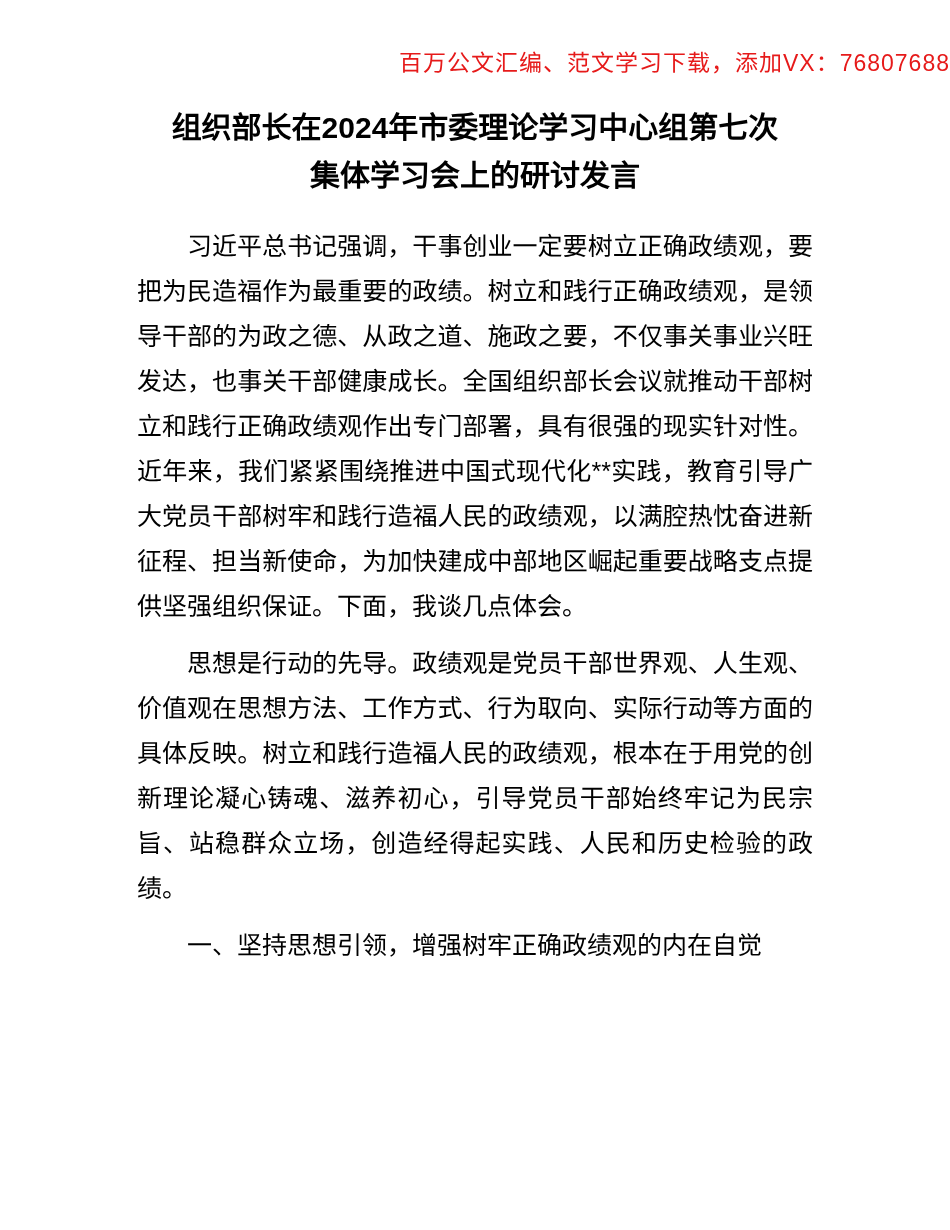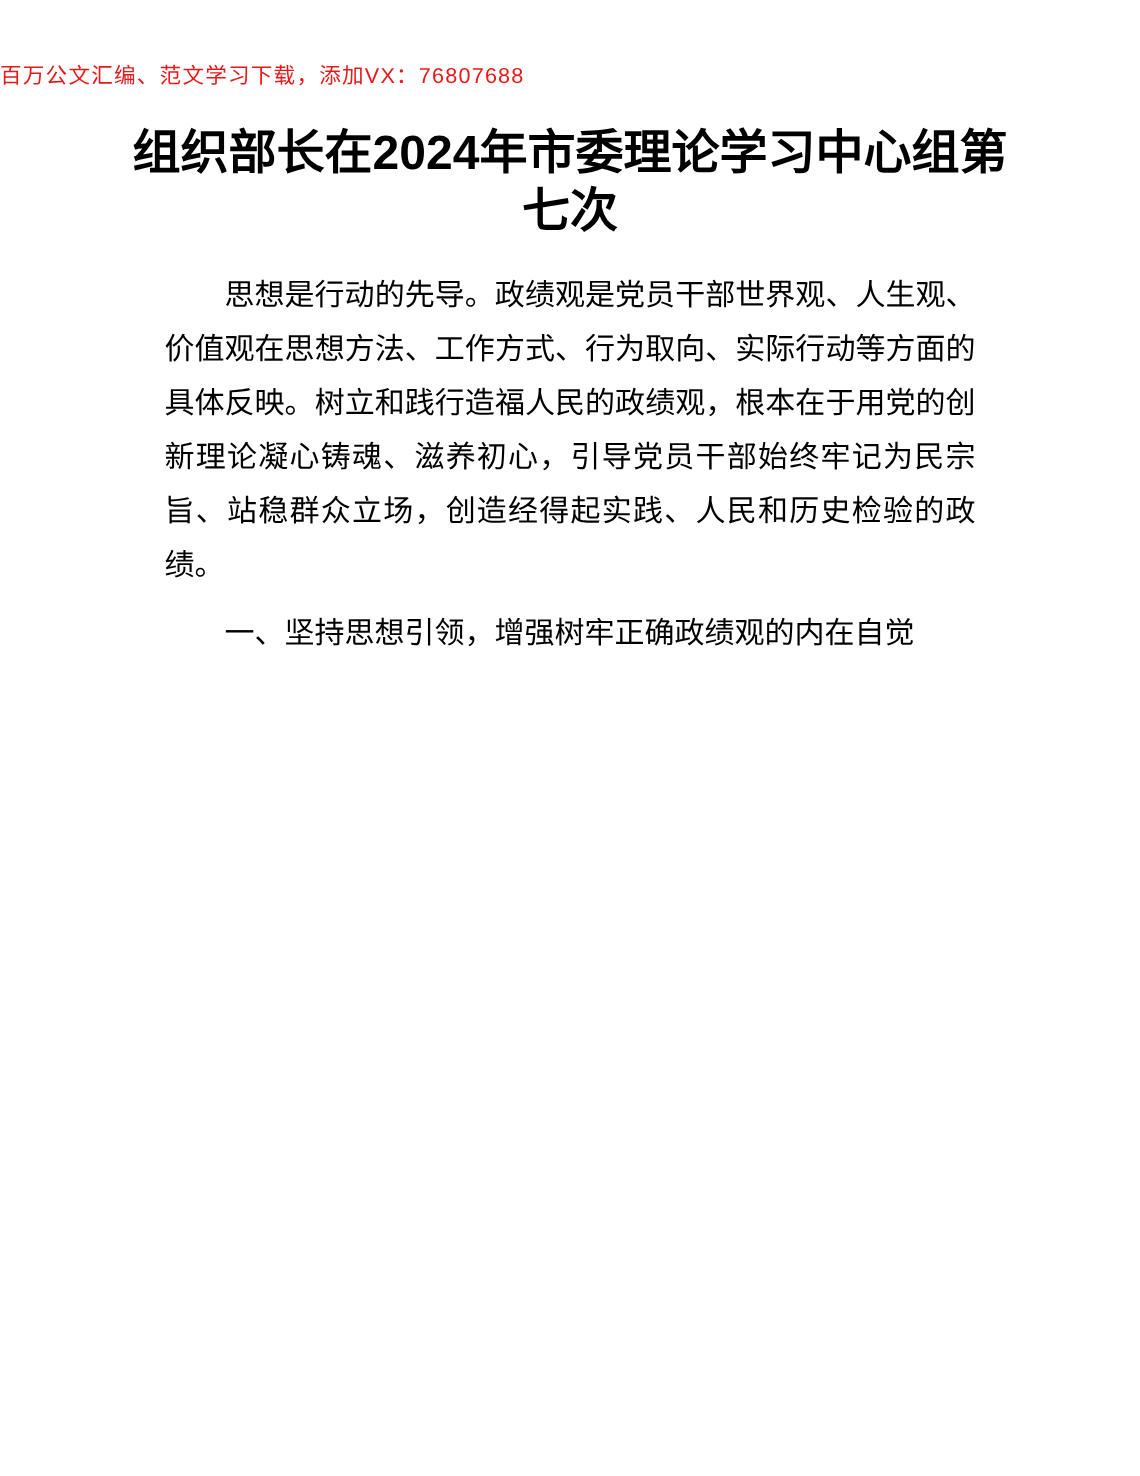--- a/index.html
+++ b/index.html
@@ -9,32 +9,32 @@
     width: 950px;
     height: 1230px;
     margin: 0 auto;
     background: #ffffff;
     overflow: hidden;
     font-family: "Liberation Sans", sans-serif;
     color: #000000;
   }
   .watermark {
     padding-top: 48px;
-    text-align: left;
+    text-align: right;
     color: #e61a1a;
-    font-size: 18px;
+    font-size: 23px;
     line-height: 30px;
     letter-spacing: 1px;
   }
   .doc-title {
     margin: 26px auto 0;
     width: 760px;
     text-align: center;
     font-weight: 700;
-    font-size: 40px;
+    font-size: 30px;
     line-height: 48px;
     color: #000000;
   }
   .content {
     width: 676px;
     margin: 24px auto 0;
     font-size: 25px;
     line-height: 45px;
     text-align: justify;
     text-justify: inter-ideograph;
@@ -47,24 +47,26 @@
 </style>
 </head>
 <body>
 
 <div class="page">
 
   <div class="watermark">百万公文汇编、范文学习下载，添加VX：76807688</div>
 
   <div class="doc-title">
     <div>组织部长在2024年市委理论学习中心组第七次</div>
+    <div>集体学习会上的研讨发言</div>
   </div>
 
   <div class="content">
 
+    <p class="para">习近平总书记强调，干事创业一定要树立正确政绩观，要把为民造福作为最重要的政绩。树立和践行正确政绩观，是领导干部的为政之德、从政之道、施政之要，不仅事关事业兴旺发达，也事关干部健康成长。全国组织部长会议就推动干部树立和践行正确政绩观作出专门部署，具有很强的现实针对性。近年来，我们紧紧围绕推进中国式现代化**实践，教育引导广大党员干部树牢和践行造福人民的政绩观，以满腔热忱奋进新征程、担当新使命，为加快建成中部地区崛起重要战略支点提供坚强组织保证。下面，我谈几点体会。</p>
 
     <p class="para">思想是行动的先导。政绩观是党员干部世界观、人生观、价值观在思想方法、工作方式、行为取向、实际行动等方面的具体反映。树立和践行造福人民的政绩观，根本在于用党的创新理论凝心铸魂、滋养初心，引导党员干部始终牢记为民宗旨、站稳群众立场，创造经得起实践、人民和历史检验的政绩。</p>
 
     <p class="para">一、坚持思想引领，增强树牢正确政绩观的内在自觉</p>
 
   </div>
 
 </div>
 
 </body></html>

